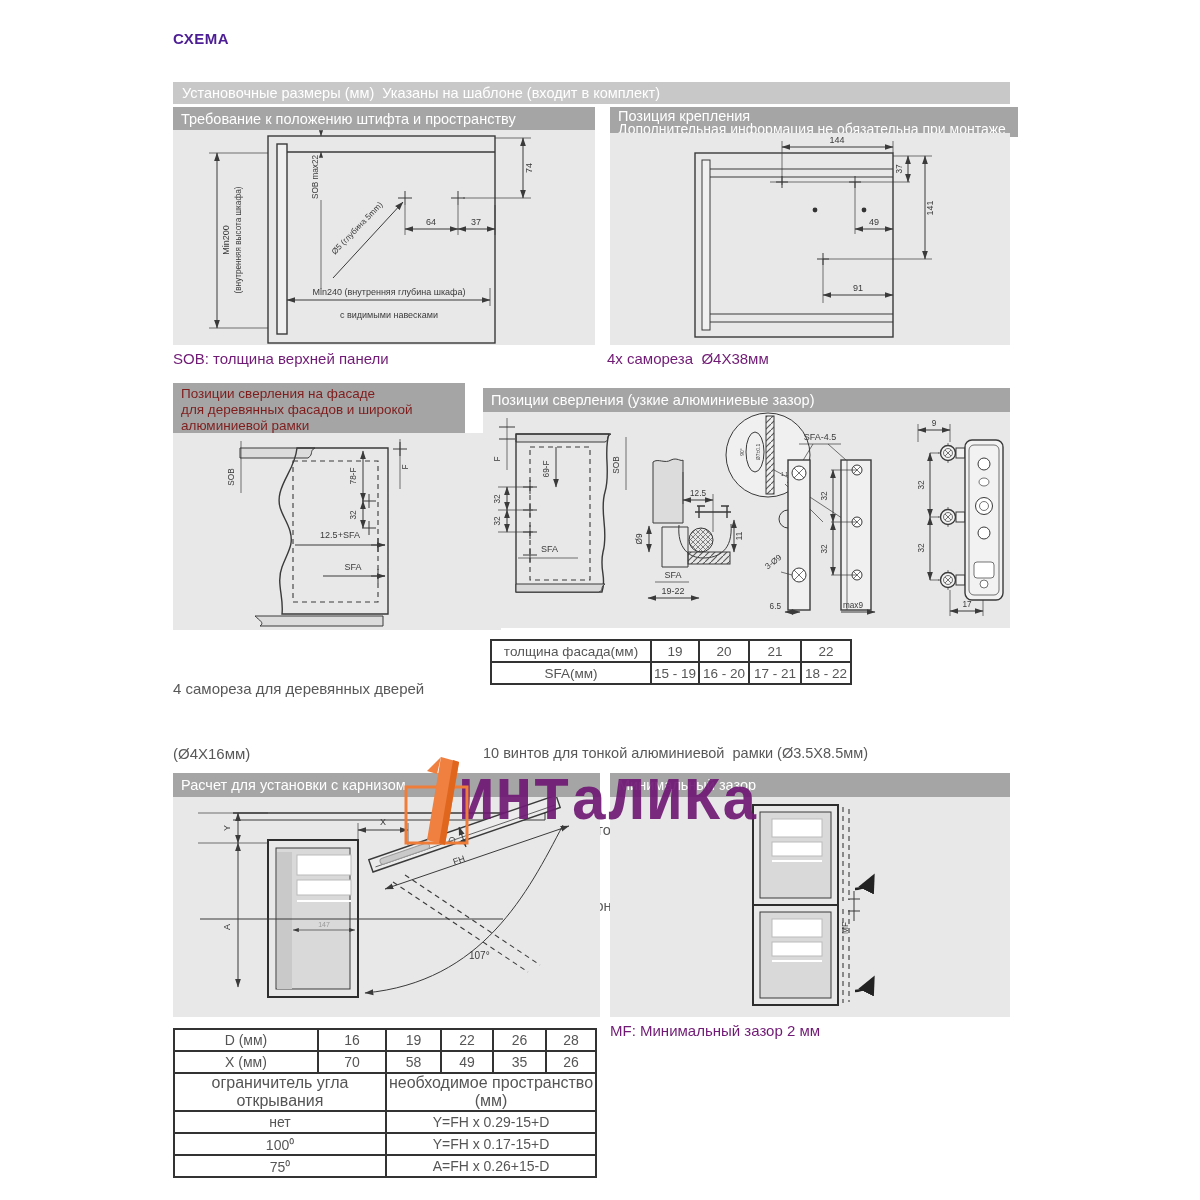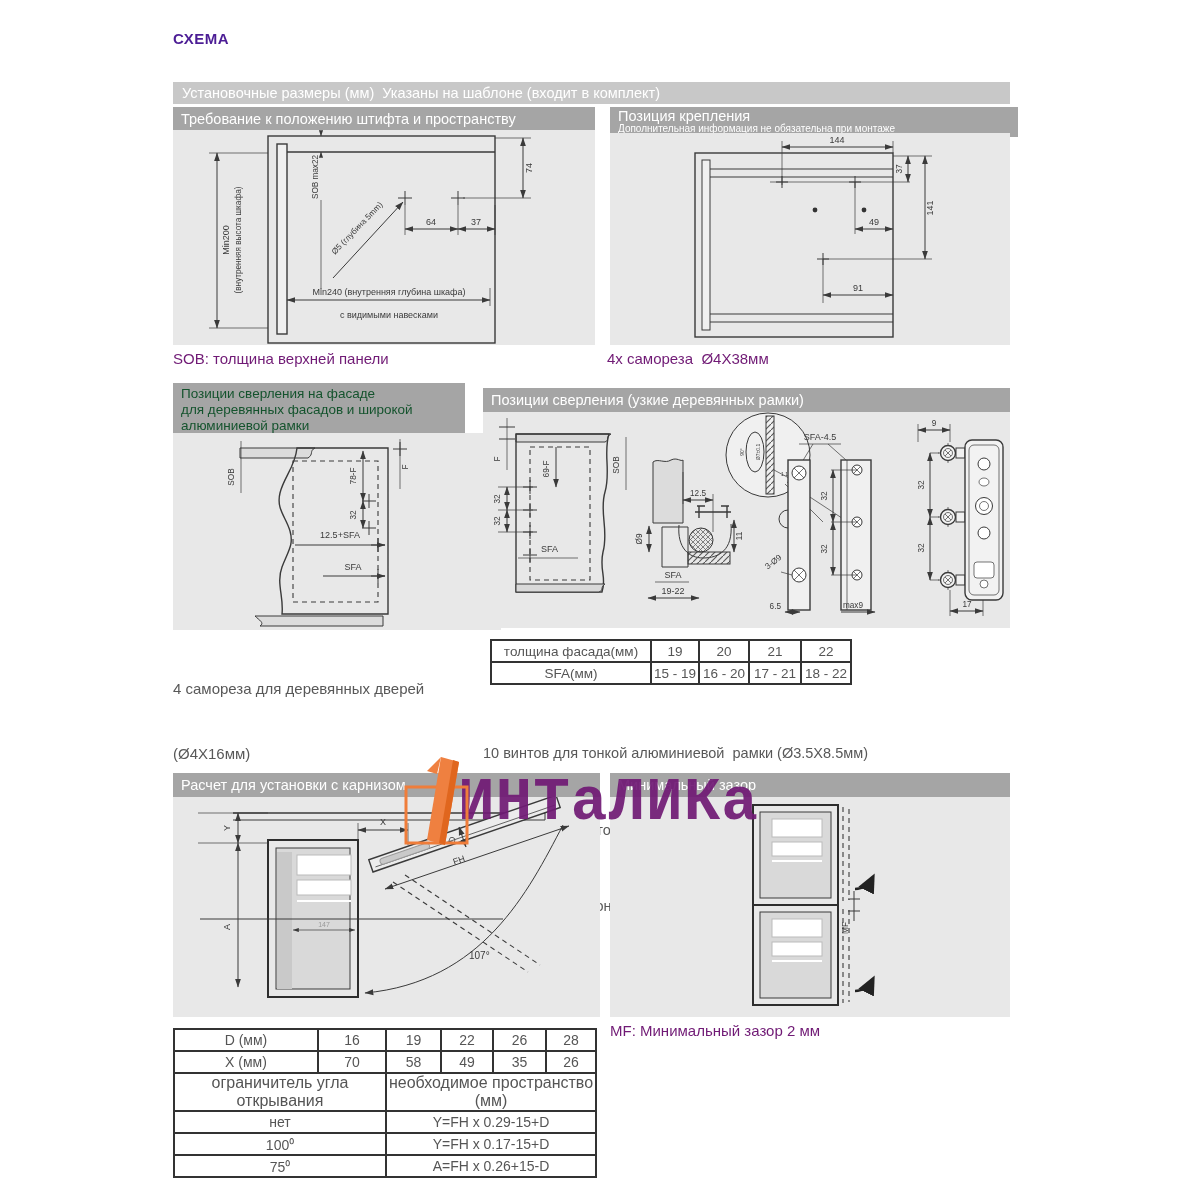--- a/index.html
+++ b/index.html
@@ -2,24 +2,24 @@
 <html><head>
 <meta charset="utf-8">
 <style>
   html,body{margin:0;padding:0;background:#fff;}
   #page{position:relative;width:1200px;height:1200px;background:#fff;overflow:hidden;
         font-family:"Liberation Sans",sans-serif;color:#4a4a4a;}
   .abs{position:absolute;}
   .band{background:#c8c8c8;color:#fff;font-size:14.5px;display:flex;align-items:center;
         padding-left:9px;white-space:pre-wrap;}
   .hdr{background:#a5a5a5;color:#fff;font-size:14.5px;display:flex;align-items:center;padding-left:8px;}
-  .hdr3{background:#a5a5a5;color:#14532d;font-size:13.5px;line-height:16px;padding:3px 8px;}
+  .hdr3{background:#a5a5a5;color:#7f1d1d;font-size:13.5px;line-height:16px;padding:3px 8px;}
   .hdr2{background:#a5a5a5;color:#fff;padding:2px 8px;}
   .hdr2 .h2t{font-size:14.5px;line-height:15px;}
-  .hdr2 .h2s{font-size:10px;line-height:10px;}
+  .hdr2 .h2s{font-size:14px;line-height:10px;}
   .panel{background:#e8e8e8;}
   .cap{color:#701a75;font-size:15px;white-space:pre-wrap;}
   .caps{color:#585858;font-size:15px;line-height:21.5px;white-space:pre-wrap;}
   .notes{color:#585858;font-size:14.5px;line-height:25.5px;white-space:pre-wrap;}
   table{border-collapse:collapse;}
   .atab td,.btab td{border:2px solid #333;color:#555;text-align:center;padding:0;height:20px;margin-top:8px;}
   .atab td{font-size:13.5px;}
   .atab .lbl{font-size:13.5px;}
   .btab td{font-size:14px;height:20px;}
   .btab .sh{font-size:16px;}
@@ -185,21 +185,21 @@
       <path class="s1" fill="none" d="M198,143h14M205,136v14"></path>
     </svg>
   </div>
   <div class="abs caps" style="left:173px;top:635px;width:300px;">
     <div>4 самореза для деревянных дверей</div>
     <div>(Ø4X16мм)</div>
     <div>SFA: боковое наложение фасада</div>
     <div>F: зазор</div>
   </div>
 
-  <div class="abs hdr" style="left:483px;top:388px;width:519px;height:24px;">Позиции сверления (узкие деревянных рамки)</div>
+  <div class="abs hdr" style="left:483px;top:388px;width:519px;height:24px;">Позиции сверления (узкие алюминиевые зазор)</div>
   <div class="abs panel" style="left:483px;top:412px;width:527px;height:216px;">
     <svg width="527" height="216">
 
       <path d="M33,22 H128 C122,25 127,28 122,30 H33 Z" fill="#d9d9d9" class="s1"></path>
       <path d="M33,22 V180 H119 C124,166 116,158 120,140 C126,118 116,100 122,80 C128,60 120,40 126,22 Z" fill="none" class="s13"></path>
       <path d="M33,172 H122 C117,175 121,178 116,180 H33 Z" fill="#d9d9d9" class="s1"></path>
       <rect x="47" y="35" width="60" height="133" fill="none" class="dash"></rect>
       <line x1="24" y1="6" x2="24" y2="58" class="s07"></line>
       <path class="s1" fill="none" d="M16,15h16M16,27h16"></path>
       <text class="t8" text-anchor="middle" transform="rotate(-90 17,47)" x="17" y="47">F</text>

